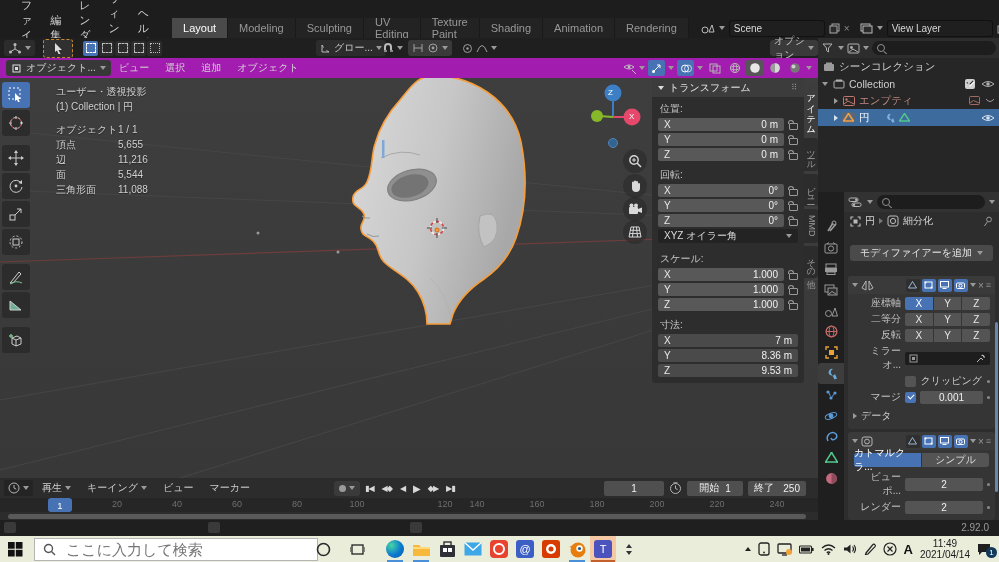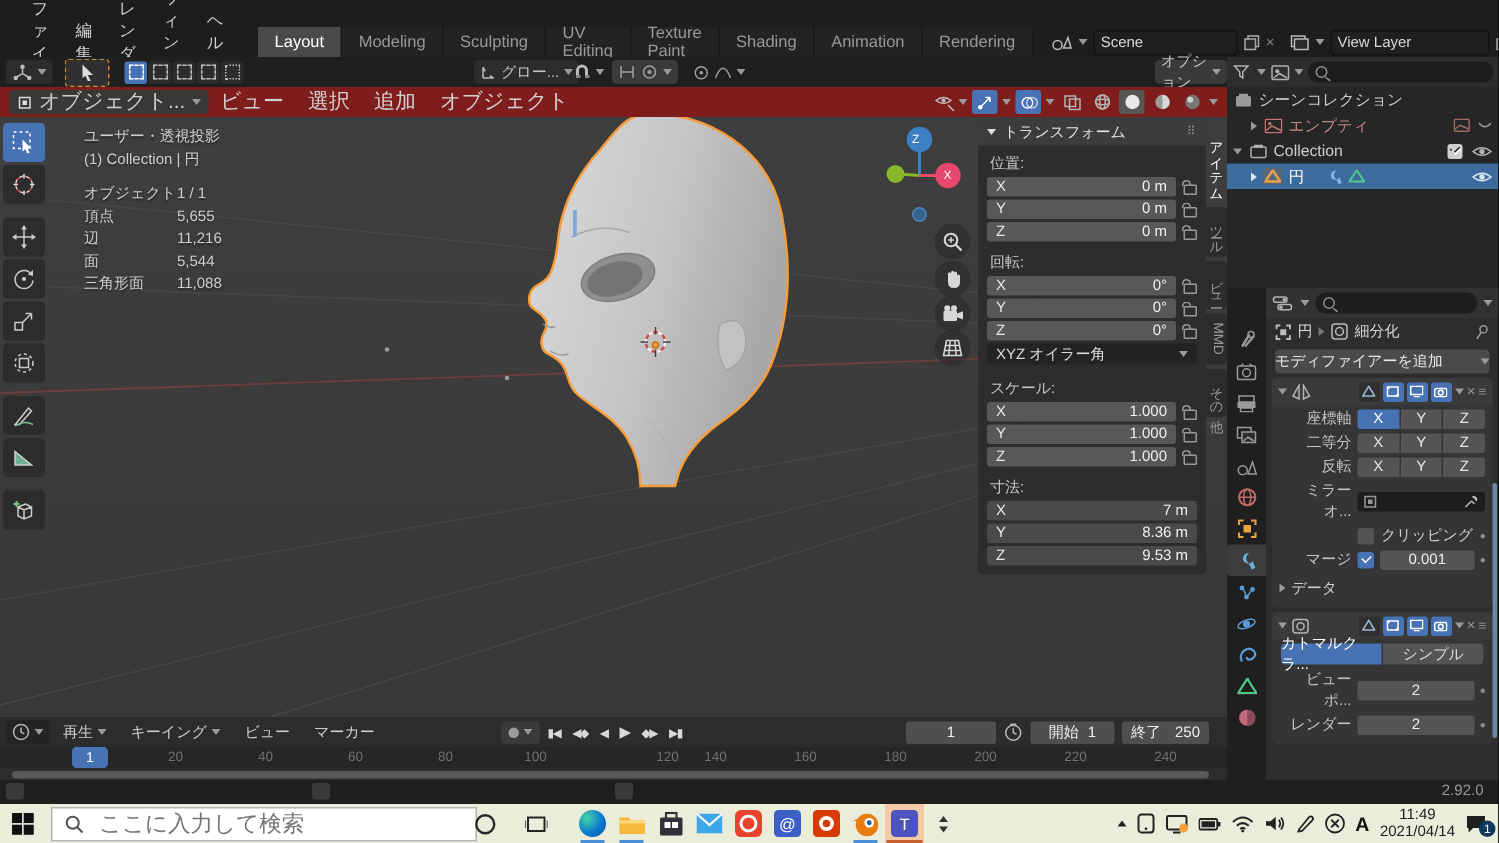--- a/index.html
+++ b/index.html
@@ -20,21 +20,21 @@
   .wtab{padding:0 11px;height:20px;display:flex;align-items:center;color:#989898;background:#232323;border-right:1px solid #191919;font-size:11px;}
   .wtab.active{background:#4a4a4a;color:#ffffff;}
   .pillfield{background:#1f1f1f;border:1px solid #111;border-radius:3px;height:15px;display:flex;align-items:center;color:#d8d8d8;font-size:10px;padding:0 4px;}
   
   .toolrow{left:0;top:38px;width:818px;height:20px;background:#1f1f1f;color:#c4c4c4;font-size:10px;}
   .trbtn{height:16px;border-radius:3px;display:flex;align-items:center;padding:0 4px;gap:3px;}
   .selmode{width:15px;height:15px;border-radius:2px;background:#2c2c2c;margin-right:1px;display:flex;align-items:center;justify-content:center;}
   .selmode.on{background:#4772b3;}
   .msq{width:8px;height:8px;border:1px dashed #bbb;}
   
-  .vph{left:0;top:58px;width:818px;height:20px;background:#7f1d1d;color:#cfcfcf;font-size:14px;align-items:center;}
+  .vph{left:0;top:58px;width:818px;height:20px;background:#a21caf;color:#cfcfcf;font-size:10px;align-items:center;}
   .vmenu{padding:0 8px;color:#d2d2d2;}
   .modebtn{background:#383838;border-radius:3px;height:16px;display:flex;align-items:center;gap:4px;padding:0 5px;margin-left:6px;}
   .shbtn{width:17px;height:16px;display:flex;align-items:center;justify-content:center;border-radius:2px;}
   .shbtn.bluebg{background:#4772b3;}
   .shbtn.selgray{background:#565656;}
   
   .canvas{left:0;top:78px;width:818px;height:400px;background:linear-gradient(#3e3e3e,#383838);overflow:hidden;}
   .stats{left:56px;top:6px;color:#d0d0d0;font-size:10px;line-height:15px;text-shadow:0 1px 1px #0006;}
   .statrow span:first-child{display:inline-block;width:62px;color:#cfcfcf;}
   
@@ -71,21 +71,21 @@
   .orow{height:17px;display:flex;align-items:center;font-size:10.5px;color:#cfcfcf;gap:4px;padding:0 4px;}
   .orow.sel{background:#3e6b9e;color:#fff;}
   .oicon{width:13px;height:11px;border-radius:2px;display:inline-flex;align-items:center;justify-content:center;font-size:8px;}
   .props{position:absolute;left:0;top:154px;width:181px;height:328px;background:#2d2d2d;display:flex;}
   .ptabs{width:26px;background:#1f1f1f;display:flex;flex-direction:column;align-items:stretch;padding-top:24px;}
   .ptab{height:21px;display:flex;align-items:center;justify-content:center;}
   .ptab.sel{background:#3d3d3d;border-radius:3px 0 0 3px;}
   .pcontent{flex:1;font-size:10px;color:#cfcfcf;position:relative;}
   .phead{height:20px;background:#323232;display:flex;align-items:center;gap:4px;padding:0 4px;}
   .bcrumb{height:18px;display:flex;align-items:center;gap:4px;padding:0 6px;color:#d8d8d8;}
-  .addmod{margin:3px 6px;height:16px;background:#4a4a4a;border-radius:3px;display:flex;align-items:center;justify-content:space-between;gap:5px;color:#e8e8e8;}
+  .addmod{margin:15px 6px;height:16px;background:#4a4a4a;border-radius:3px;display:flex;align-items:center;justify-content:center;gap:5px;color:#e8e8e8;}
   .modpanel{margin:3px 4px;background:#353535;border-radius:3px;padding-bottom:4px;}
   .modh{height:18px;display:flex;align-items:center;gap:3px;padding:0 4px;background:#3a3a3a;border-radius:3px 3px 0 0;}
   .tgl{width:14px;height:13px;border-radius:2px;background:#2f2f2f;display:flex;align-items:center;justify-content:center;}
   .tgl.b{background:#4772b3;}
   .mrow{display:flex;align-items:center;margin:2px 5px;gap:4px;}
   .mlabel{width:48px;text-align:right;color:#c3c3c3;flex:none;}
   .xyz{display:flex;gap:1px;flex:1;}
   .xyz span{flex:1;height:13px;background:#545454;display:flex;align-items:center;justify-content:center;color:#e6e6e6;border-radius:0;}
   .xyz span:first-child{border-radius:2px 0 0 2px;}
   .xyz span:last-child{border-radius:0 2px 2px 0;}
@@ -622,58 +622,58 @@
     </div>
     <div class="orow">
       <span class="oicon">
           <svg width="12" height="10">
             <rect x="1" y="2" width="10" height="7" rx="1" fill="#9a9a9a"></rect>
             <rect x="3" y="0.5" width="6" height="2" fill="#9a9a9a"></rect>
           </svg>
         </span>
       <span>シーンコレクション</span>
     </div>
+    <div class="orow">
+      <span class="cvd"></span>
+      <span class="oicon">
+          <svg width="12" height="10">
+            <rect x="1" y="2" width="10" height="7" rx="1" fill="none" stroke="#b0b0b0"></rect>
+            <rect x="3" y="0.5" width="6" height="2" fill="#b0b0b0"></rect>
+          </svg>
+        </span>
+      <span>Collection</span>
+      <span style="margin-left:auto" class="f">
+        <span class="chk on" style="width:10px;height:10px;background:#cfcfcf">
+            <span style="position:absolute;left:2px;top:1.5px;width:5px;height:3px;border-left:1.6px solid #222;border-bottom:1.6px solid #222;transform:rotate(-45deg)"></span>
+          </span>
+        <svg width="14" height="10" style="margin-left:6px">
+            <path d="M1 5 Q7 0 13 5 Q7 10 1 5Z" fill="none" stroke="#b0b0b0"></path>
+            <circle cx="7" cy="5" r="1.8" fill="#b0b0b0"></circle>
+          </svg>
+      </span>
+    </div>
     <div class="orow" style="padding-left:16px;color:#c08a82">
       <span class="cvr"></span>
       <span class="oicon">
           <svg width="12" height="10">
             <rect x="0.5" y="0.5" width="11" height="9" rx="1" fill="none" stroke="#c0766c"></rect>
             <circle cx="3.5" cy="3.5" r="1.2" fill="#c0766c"></circle>
             <path d="M1 8 L5 5 L11 8" fill="none" stroke="#c0766c"></path>
           </svg>
         </span>
       <span>エンプティ</span>
       <span style="margin-left:auto" class="f">
         <span class="oicon">
             <svg width="11" height="9">
               <rect x="0.5" y="0.5" width="10" height="8" rx="1" fill="none" stroke="#a06a62"></rect>
               <path d="M1 7 L4.5 4.5 L10 7" fill="none" stroke="#a06a62"></path>
             </svg>
           </span>
         <svg width="10" height="8" style="margin-left:4px">
             <path d="M1 2 Q5 7 9 2" fill="none" stroke="#999"></path>
-          </svg>
-      </span>
-    </div>
-    <div class="orow">
-      <span class="cvd"></span>
-      <span class="oicon">
-          <svg width="12" height="10">
-            <rect x="1" y="2" width="10" height="7" rx="1" fill="none" stroke="#b0b0b0"></rect>
-            <rect x="3" y="0.5" width="6" height="2" fill="#b0b0b0"></rect>
-          </svg>
-        </span>
-      <span>Collection</span>
-      <span style="margin-left:auto" class="f">
-        <span class="chk on" style="width:10px;height:10px;background:#cfcfcf">
-            <span style="position:absolute;left:2px;top:1.5px;width:5px;height:3px;border-left:1.6px solid #222;border-bottom:1.6px solid #222;transform:rotate(-45deg)"></span>
-          </span>
-        <svg width="14" height="10" style="margin-left:6px">
-            <path d="M1 5 Q7 0 13 5 Q7 10 1 5Z" fill="none" stroke="#b0b0b0"></path>
-            <circle cx="7" cy="5" r="1.8" fill="#b0b0b0"></circle>
           </svg>
       </span>
     </div>
     <div class="orow sel" style="padding-left:16px">
       <span class="cvr" style="border-left-color:#d8e4f0"></span>
       <span class="oicon" style="background:#57687a">
           <svg width="11" height="9">
             <path d="M5.5 0.5 L10.5 8 L0.5 8 Z" fill="none" stroke="#f0a048" stroke-width="1.6"></path>
           </svg>
         </span>

